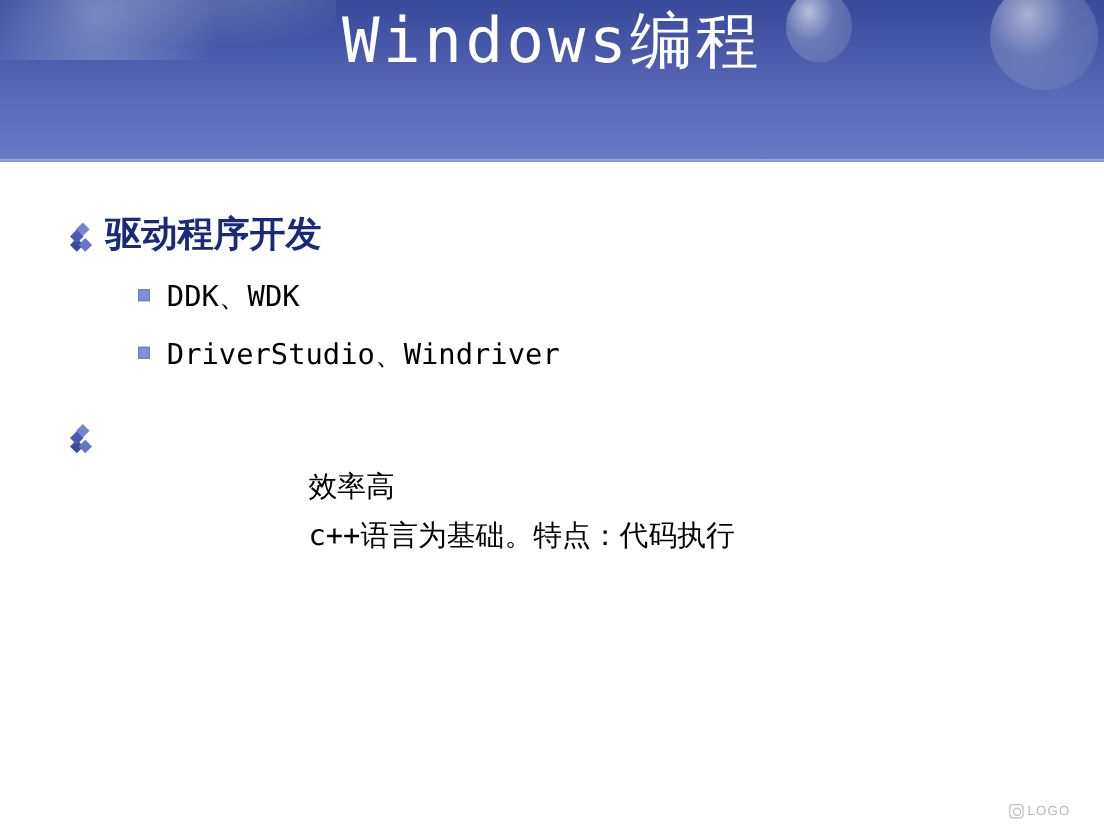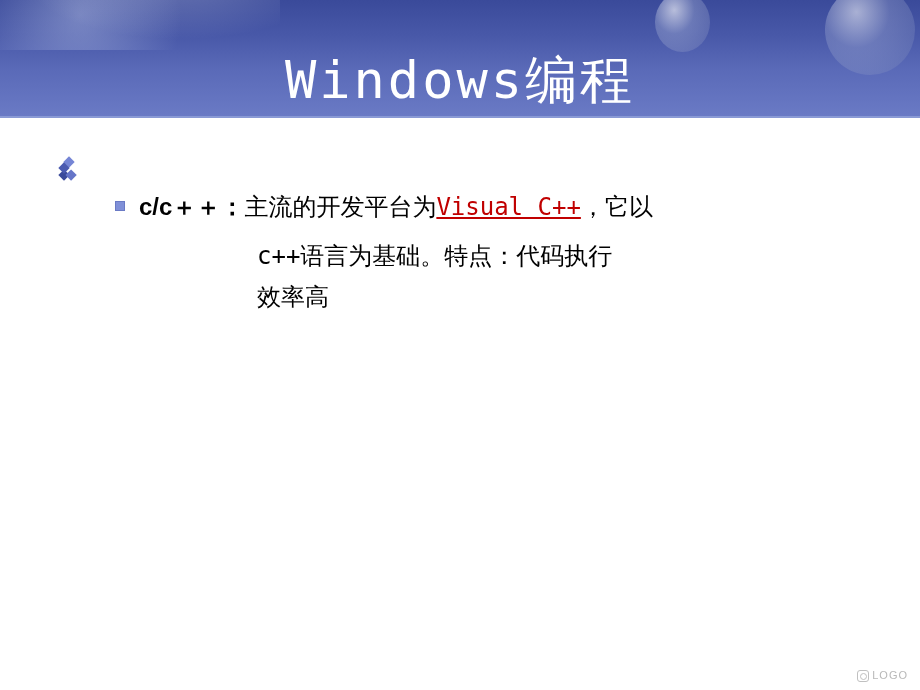--- a/index.html
+++ b/index.html
@@ -10,24 +10,24 @@
     body {
       width: 920px;
       height: 690px;
       background: #ffffff;
       font-family: "SimSun", "宋体", serif;
       overflow: hidden;
       position: relative;
     }
     .title-bar {
       width: 100%;
-      height: 118px;
+      height: 135px;
       background: linear-gradient(to bottom, #3a4a9a 0%, #4858a8 30%, #5a6ab8 60%, #6a7ac5 100%);
       display: flex;
-      align-items: flex-end;
+      align-items: flex-start;
       justify-content: center;
       position: relative;
       border-bottom: 2px solid #8a9ad5;
     }
     .title-bar::before {
       content: "";
       position: absolute;
       top: 0;
       left: 0;
       width: 280px;
@@ -141,21 +141,21 @@
     }
     .continuation {
       margin-left: 142px;
       font-size: 24px;
       line-height: 1.7;
       font-family: "SimSun", monospace, serif;
     }
     .logo-mark {
       position: absolute;
       bottom: 8px;
-      right: 12px;
+      right: 28px;
       font-size: 11px;
       color: #b8b8b8;
       font-family: Arial, sans-serif;
       letter-spacing: 1px;
     }
     .logo-mark .l-icon {
       display: inline-block;
       width: 12px;
       height: 12px;
       border: 1.5px solid #c0c0c0;
@@ -179,34 +179,44 @@
 <body>
 
 <div class="title-bar">
   <div class="droplet1"></div>
   <div class="droplet2"></div>
   <div class="title">Windows编程</div>
 </div>
 
 <div class="content">
 
-
   <div class="section">
     <div class="section-header">
       <div class="diamond-bullet"></div>
+      <div class="section-title">驱动程序开发</div>
     </div>
     <div class="sub-list">
       <div class="sub-item">
         <div class="square-bullet"></div>
-        <div class="sub-text">
-          <span class="bold-label">c/c＋＋：</span><span>主流的开发平台为</span><span class="linked">Visual C++</span><span>，它以</span>
-        </div>
+        <div class="sub-text">DDK、WDK</div>
       </div>
+      <div class="sub-item">
+        <div class="square-bullet"></div>
+        <div class="sub-text">DriverStudio、Windriver</div>
+      </div>
+    </div>
+  </div>
+
+  <div class="section">
+    <div class="section-header">
+      <div class="diamond-bullet"></div>
+    </div>
+    <div class="sub-list">
+      <div class="continuation">效率高</div>
       <div class="continuation">c++语言为基础。特点：代码执行</div>
-      <div class="continuation">效率高</div>
     </div>
   </div>
 
 </div>
 
 <div class="logo-mark">
   <span class="l-icon"></span><span>LOGO</span>
 </div>
 
 </body></html>

